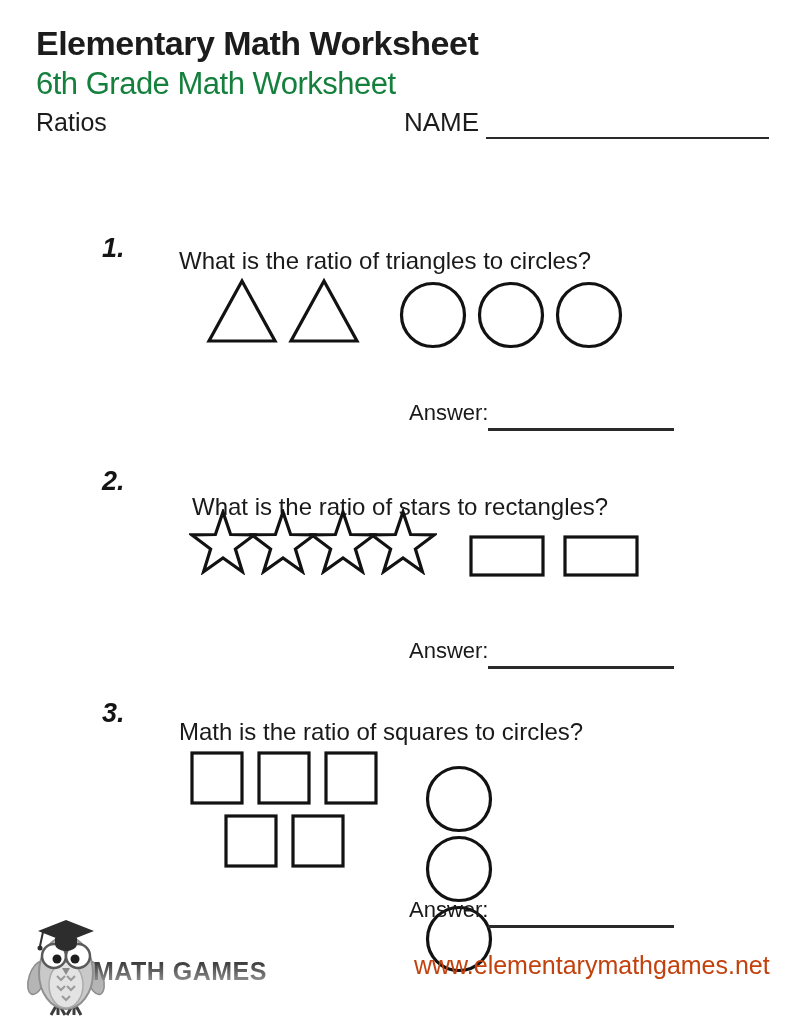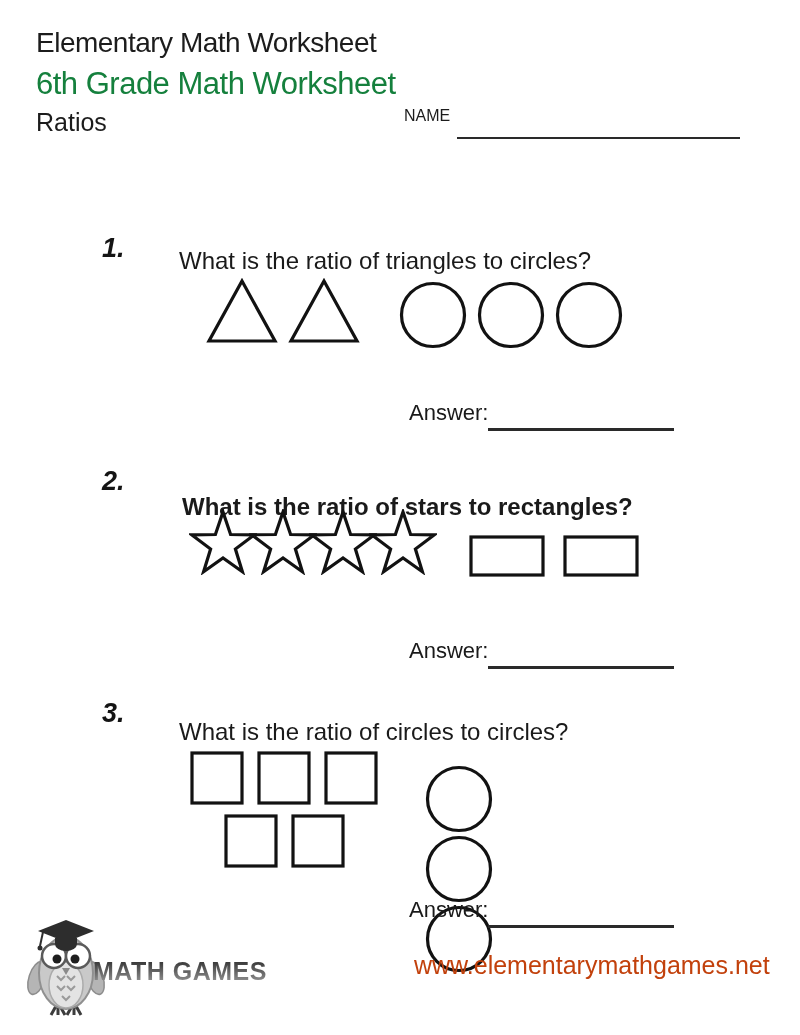--- a/index.html
+++ b/index.html
@@ -10,24 +10,24 @@
     position: relative;
     width: 800px;
     height: 1035px;
     background: #ffffff;
     overflow: hidden;
   }
 
   .abs { position: absolute; }
 
   
-  .title1 { left: 36px; top: 22px; font-size: 28px; line-height: 42px; font-weight: 400; letter-spacing: -0.5px; color: #1c1c1c; }
+  .title1 { left: 36px; top: 22px; font-size: 34px; line-height: 42px; font-weight: 700; letter-spacing: -0.5px; color: #1c1c1c; }
   .title2 { left: 36px; top: 64px; font-size: 31px; line-height: 40px; font-weight: 400; letter-spacing: -0.5px; color: #15803d; }
   .topic  { left: 36px; top: 108px; font-size: 25px; color: #1c1c1c; }
-  .name-row { left: 404px; top: 107px; font-size: 16px; white-space: nowrap; color: #1c1c1c; }
+  .name-row { left: 404px; top: 107px; font-size: 26px; white-space: nowrap; color: #1c1c1c; }
   .name-line { display: inline-block; width: 283px; height: 32px; border-bottom: 2px solid #2a2a2a; vertical-align: top; margin-left: 7px; }
 
   
   .qnum  { font-size: 27px; font-weight: 700; font-style: italic; color: #141414; }
   .qtext { font-size: 24px; color: #1a1a1a; white-space: nowrap; margin-top: 16px; }
 
   .shape-group { display: flex; }
   .shape { fill: none; stroke: #121212; stroke-width: 3.2; stroke-miterlimit: 10; display: block; }
 
   .group-triangles { gap: 10px; align-items: flex-end; }
@@ -88,21 +88,21 @@
           <circle cx="35" cy="35" r="31.5"></circle>
         </svg>
       </div>
     <div class="abs answer" style="left:409px; top:400px;">
       <span>Answer:</span><span class="answer-line"></span>
     </div>
   </section>
 
   <section>
     <span class="abs qnum" style="left:102px; top:466px;">2.</span>
-    <span class="abs qtext" style="left:182px; top:477px;font-weight:bold;">What is the ratio of stars to rectangles?</span>
+    <span class="abs qtext" style="left:192px; top:477px;">What is the ratio of stars to rectangles?</span>
     <div class="abs shape-group group-stars" style="left:189px; top:509px;">
         <svg class="shape" width="68" height="66" viewBox="0 0 68 66">
           <polygon points="34,3 41.6,25.5 65.4,25.8 46.4,40 53.4,62.7 34,49 14.6,62.7 21.6,40 2.6,25.8 26.4,25.5"></polygon>
         </svg>
         <svg class="shape" width="68" height="66" viewBox="0 0 68 66">
           <polygon points="34,3 41.6,25.5 65.4,25.8 46.4,40 53.4,62.7 34,49 14.6,62.7 21.6,40 2.6,25.8 26.4,25.5"></polygon>
         </svg>
         <svg class="shape" width="68" height="66" viewBox="0 0 68 66">
           <polygon points="34,3 41.6,25.5 65.4,25.8 46.4,40 53.4,62.7 34,49 14.6,62.7 21.6,40 2.6,25.8 26.4,25.5"></polygon>
         </svg>
@@ -118,21 +118,21 @@
           <rect x="2" y="2" width="72" height="38"></rect>
         </svg>
       </div>
     <div class="abs answer" style="left:409px; top:638px;">
       <span>Answer:</span><span class="answer-line"></span>
     </div>
   </section>
 
   <section>
     <span class="abs qnum" style="left:102px; top:698px;">3.</span>
-    <span class="abs qtext" style="left:179px; top:702px;">What is the ratio of circles to circles?</span>
+    <span class="abs qtext" style="left:179px; top:702px;">Math is the ratio of squares to circles?</span>
     <div class="abs shape-group group-squares" style="left:190px; top:751px;">
         <svg class="shape" width="54" height="54" viewBox="0 0 54 54">
           <rect x="2" y="2" width="50" height="50"></rect>
         </svg>
         <svg class="shape" width="54" height="54" viewBox="0 0 54 54">
           <rect x="2" y="2" width="50" height="50"></rect>
         </svg>
         <svg class="shape" width="54" height="54" viewBox="0 0 54 54">
           <rect x="2" y="2" width="50" height="50"></rect>
         </svg>

